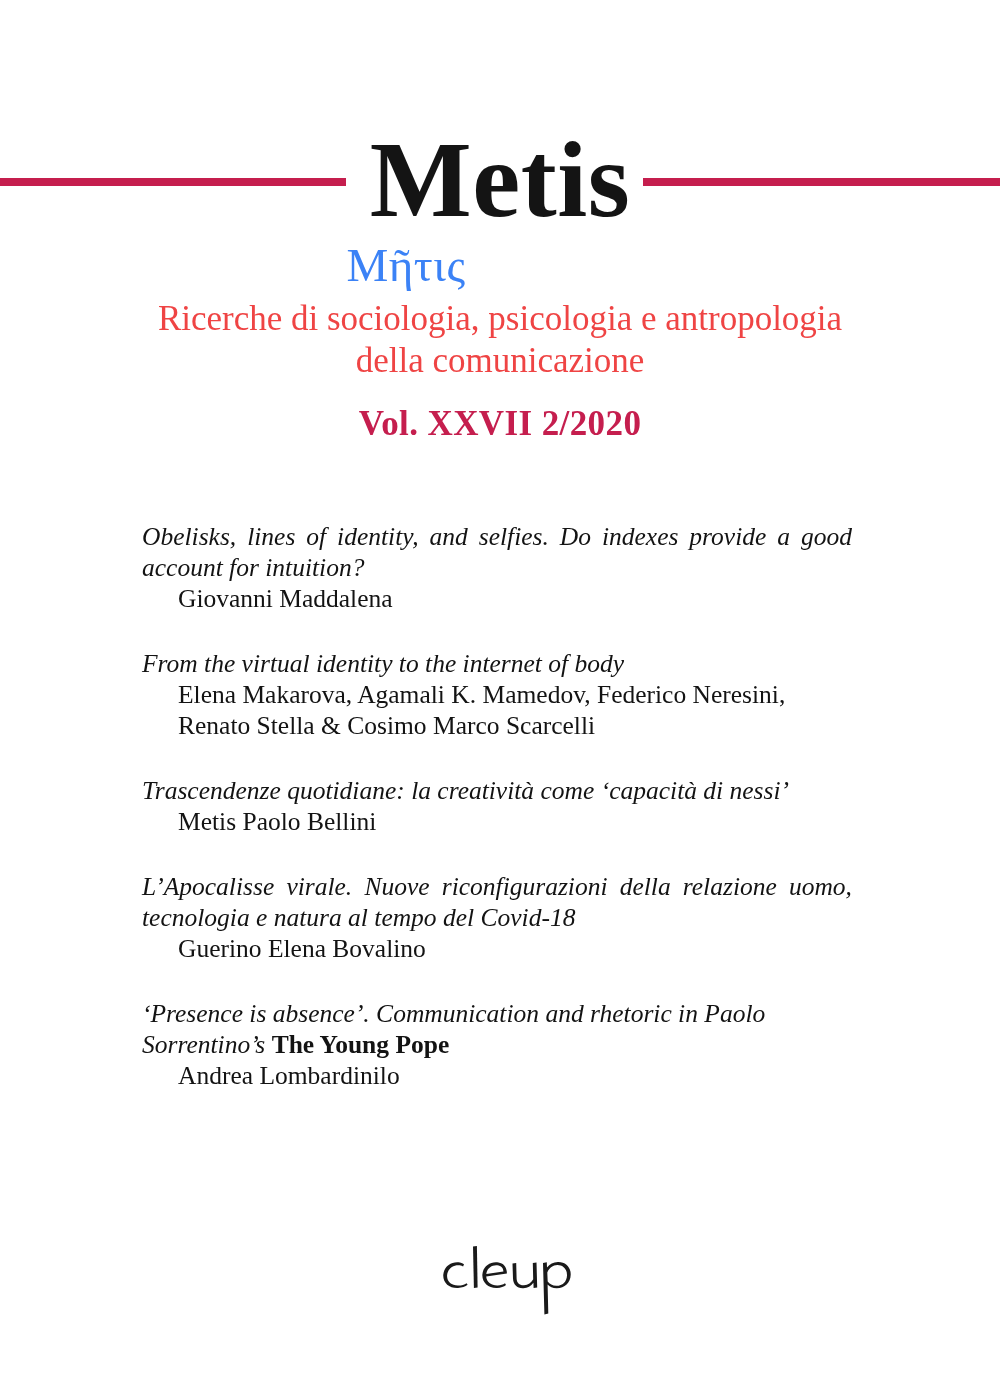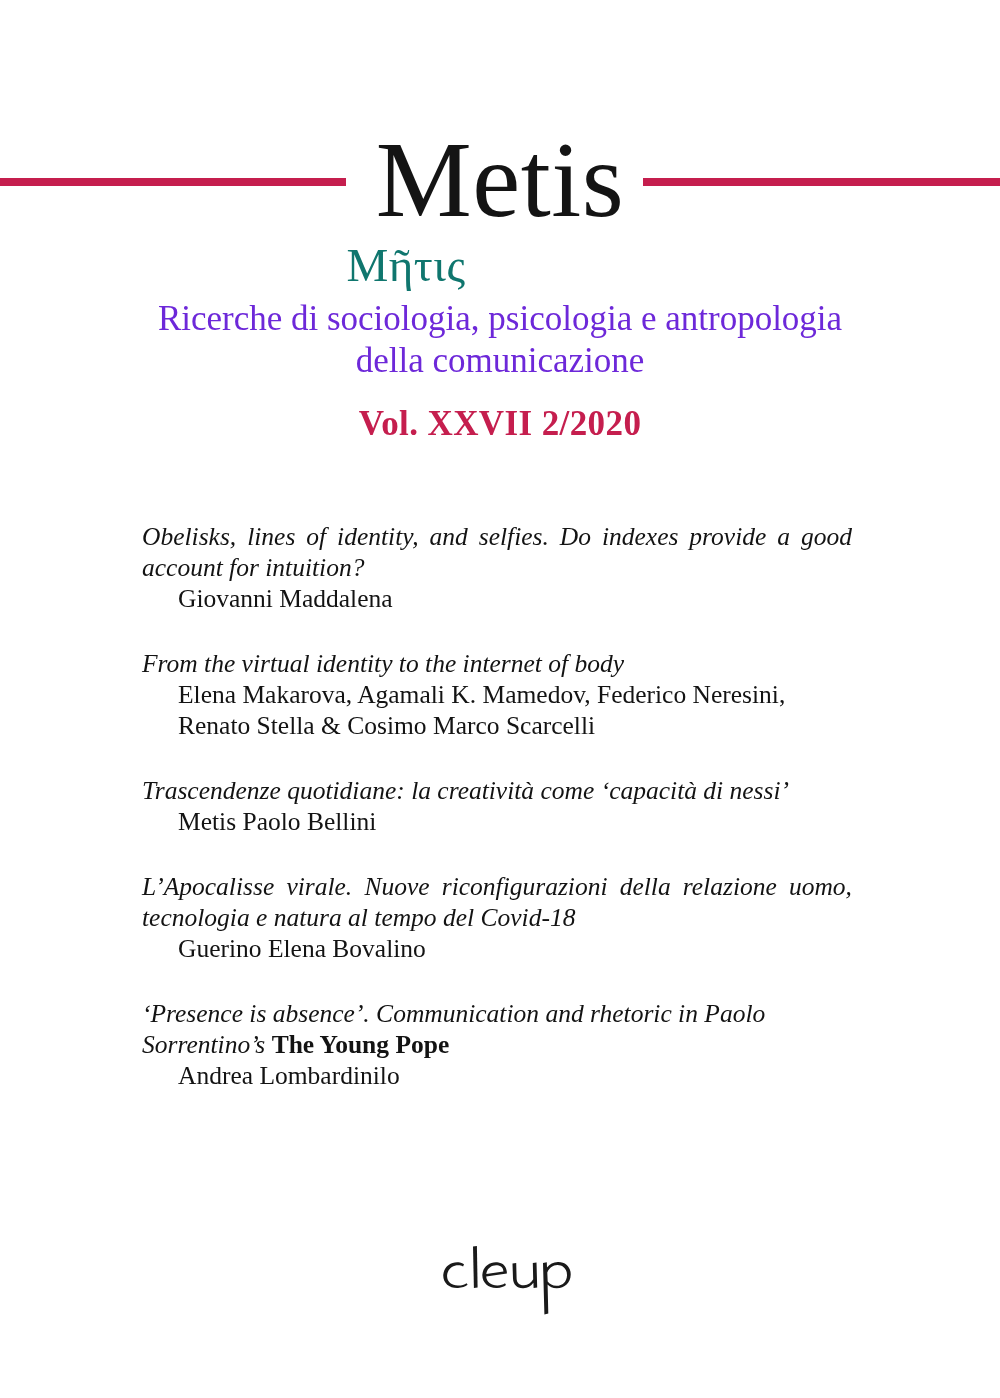--- a/index.html
+++ b/index.html
@@ -37,44 +37,44 @@
   .wordmark {
     position: absolute;
     left: 0;
     top: -4px;
     width: 1000px;
     text-align: center;
     font-size: 108px;
     line-height: 112px;
     letter-spacing: 0.5px;
     color: #141414;
-    font-weight: 400;
+    font-weight: 700;
   }
 
   
   .greek {
     position: absolute;
     left: 0;
     top: 239px;
     width: 812px;
     text-align: center;
     font-size: 47px;
     line-height: 52px;
-    color: #0f766e;
+    color: #3b82f6;
     letter-spacing: 0.5px;
   }
   .subtitle {
     position: absolute;
     left: 0;
     top: 298px;
     width: 1000px;
     text-align: center;
     font-size: 35px;
     line-height: 42px;
-    color: #6d28d9;
+    color: #ef4444;
   }
   .subtitle .ln { display: block; }
 
   .volume {
     position: absolute;
     left: 0;
     top: 403px;
     width: 1000px;
     text-align: center;
     font-size: 35px;

